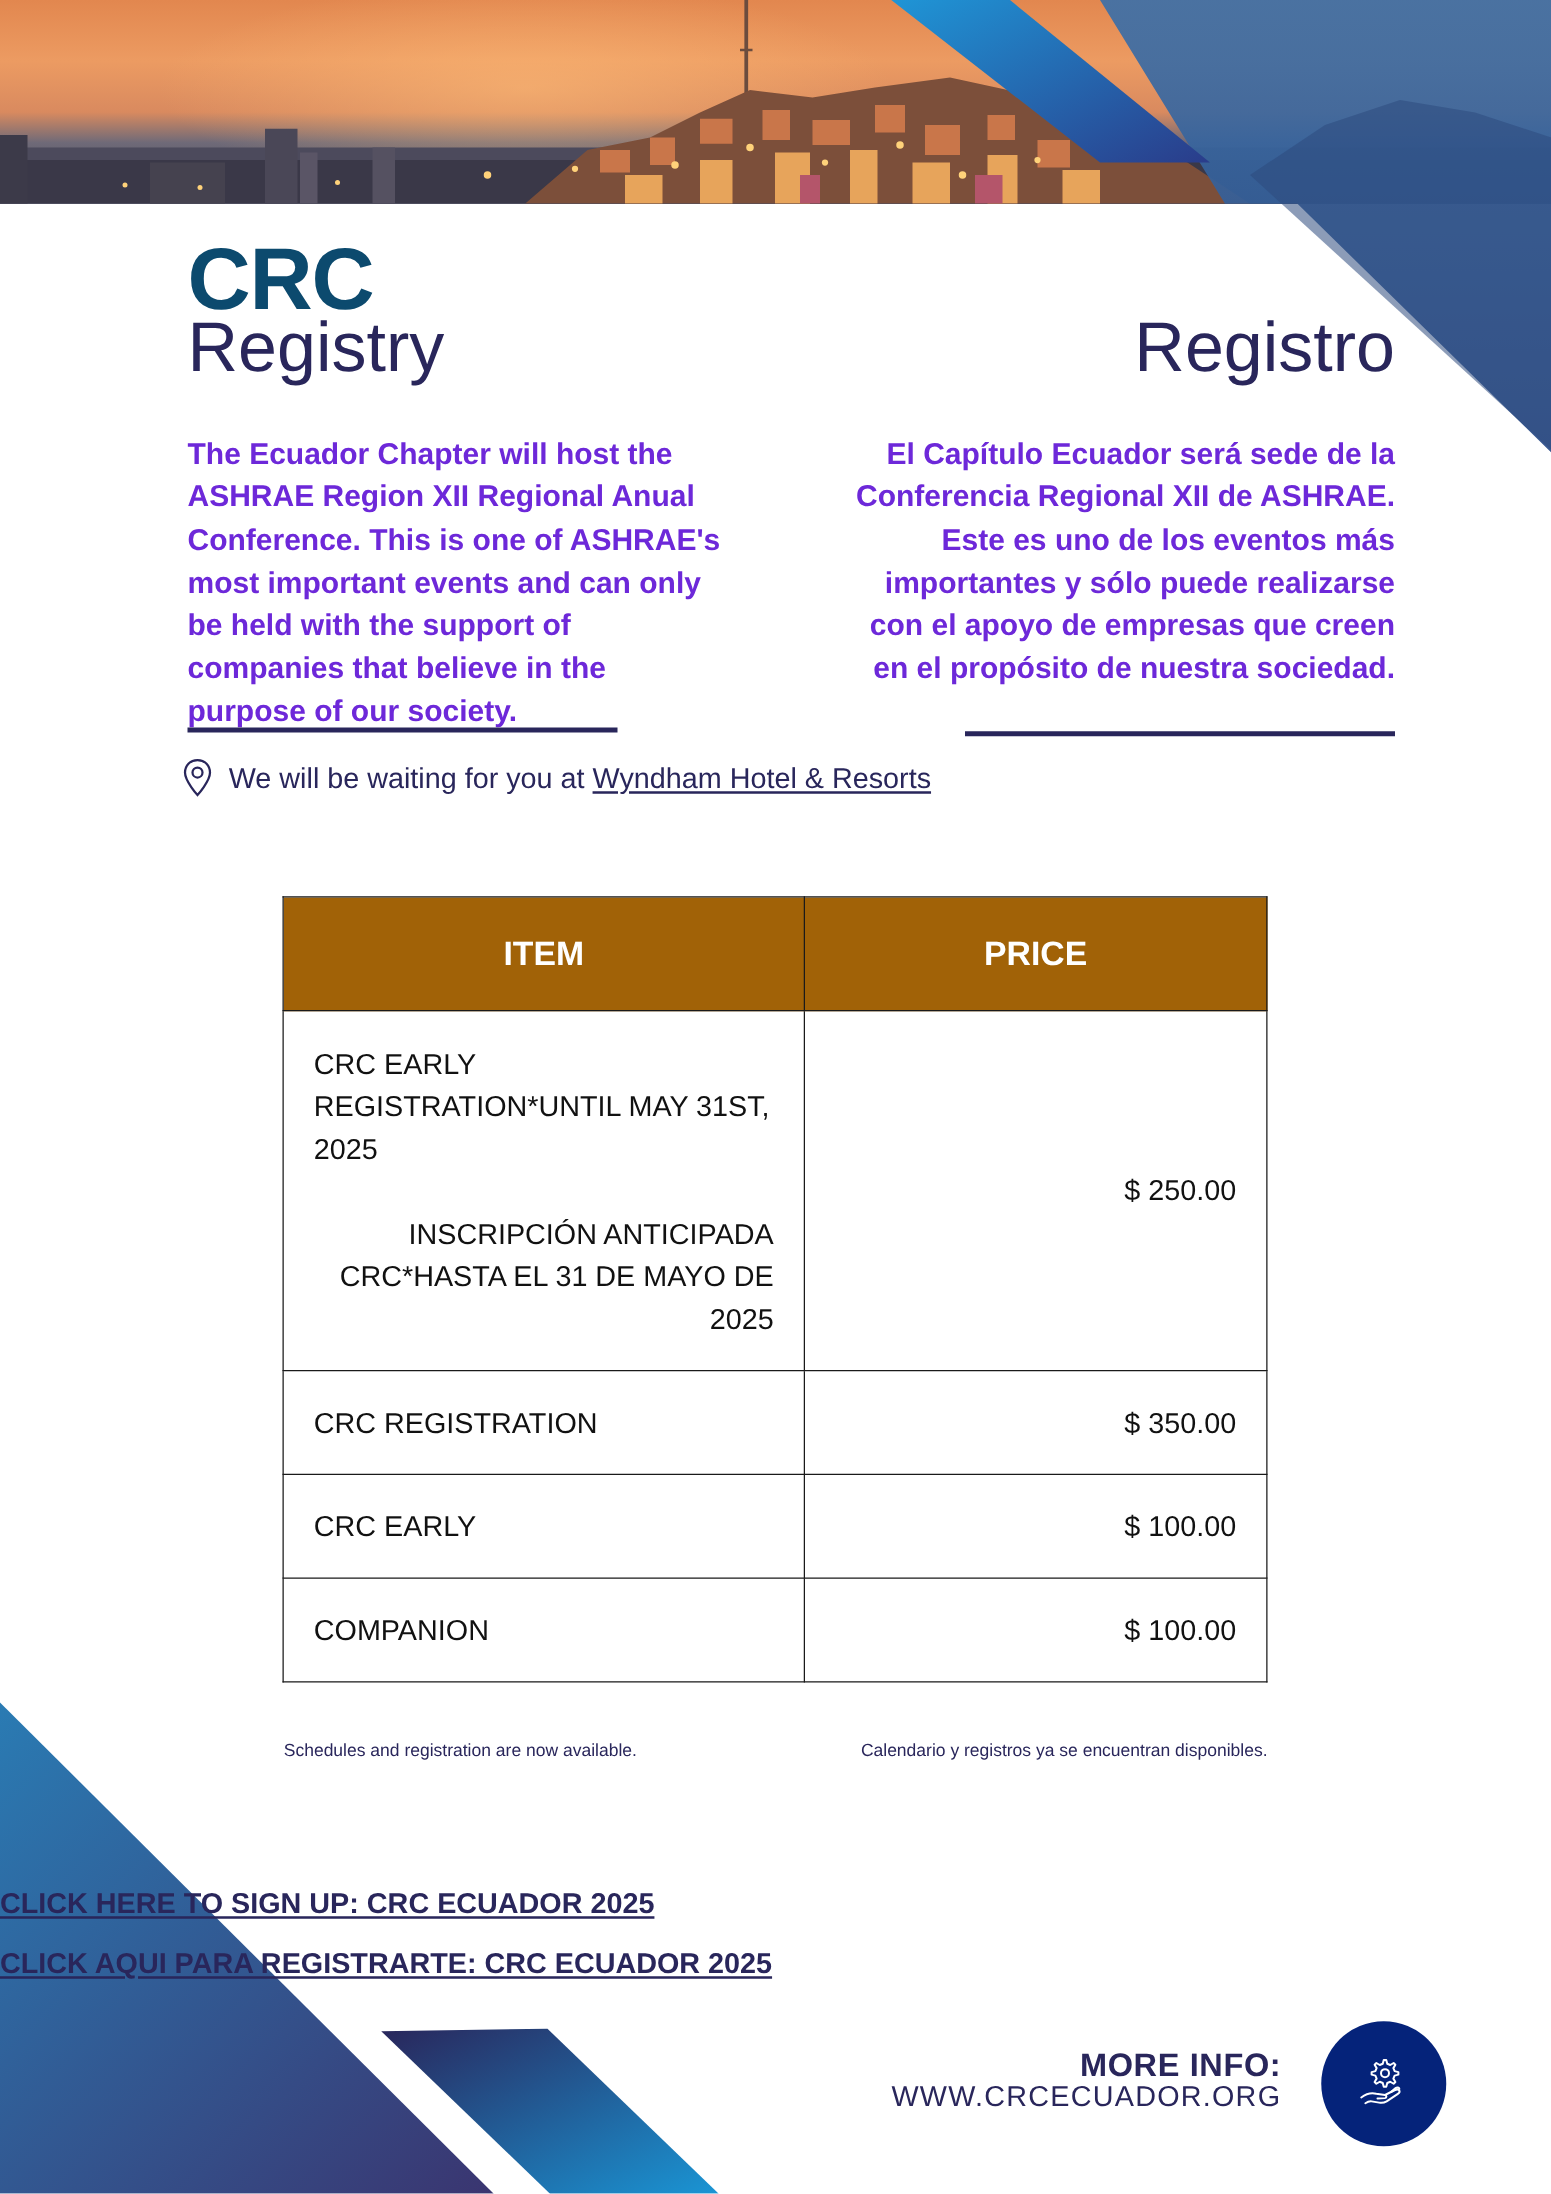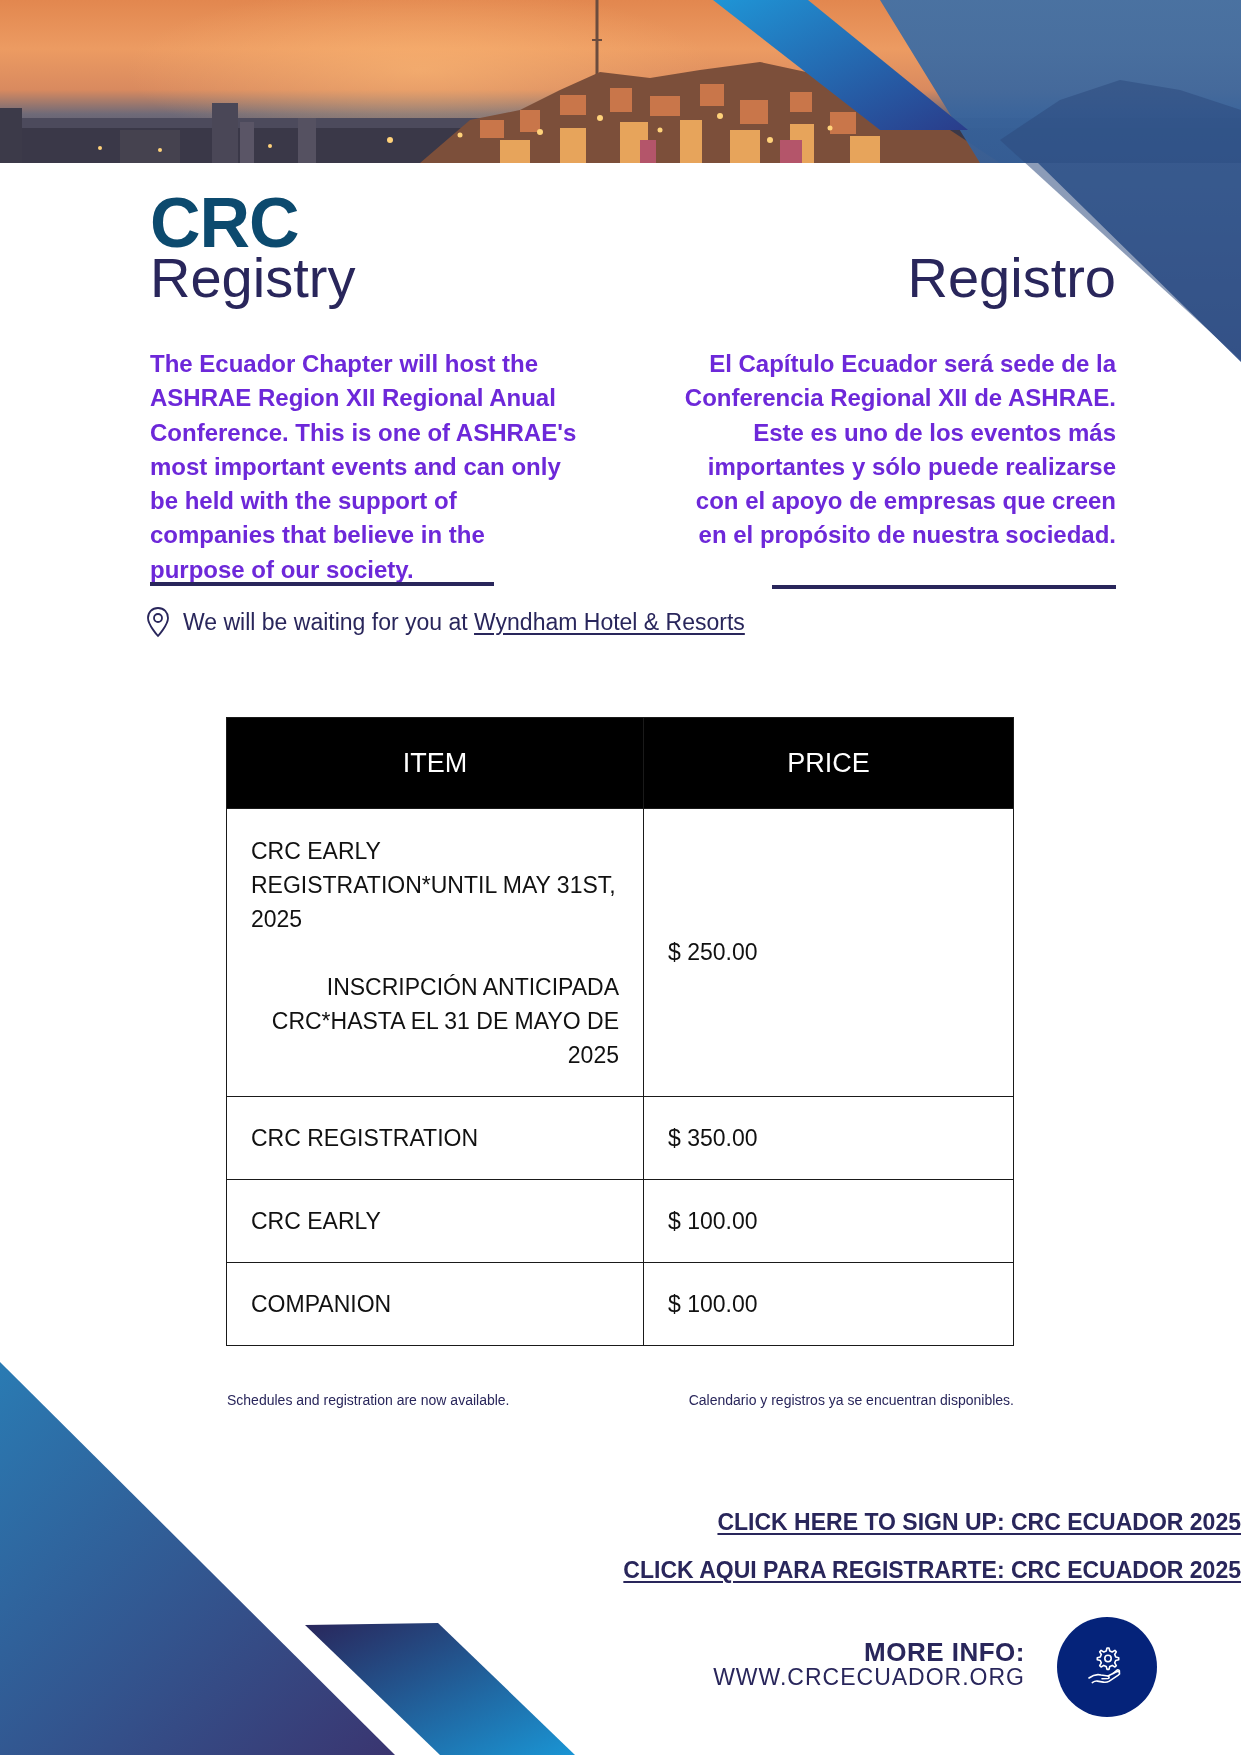--- a/index.html
+++ b/index.html
@@ -52,37 +52,37 @@
   .location .text { font-size: 23px; color: #29265b; }
   .location a { color: #29265b; text-decoration: underline; text-underline-offset: 3px; }
 
   
   .price-table {
     left: 226px; top: 717px; width: 788px;
     border-collapse: collapse; font-size: 23px; color: #111;
   }
   .price-table th, .price-table td { border: 1.5px solid #1a1a1a; }
   .price-table th {
-    background: #000000; color: #ffffff; font-weight: 400; font-size: 27px;
+    background: #a16207; color: #ffffff; font-weight: 700; font-size: 27px;
     height: 88px; text-align: center;
   }
   .price-table td { padding: 0 24px; vertical-align: middle; }
   .col-item { width: 414px; }
-  .price-table td.price { text-align: left; margin-top: 19px; }
+  .price-table td.price { text-align: right; margin-top: 19px; }
   .price-table tr.row-early td { height: 287px; }
   .price-table tr.row-std td { height: 82px; }
   .early-en { text-align: left; line-height: 34px; }
   .early-es { text-align: right; line-height: 34px; margin-top: 34px; }
 
   .avail { font-size: 14px; line-height: 22px; color: #29265b; }
   .avail-en { left: 227px; top: 1389px; width: 340px; }
   .avail-es { right: 227px; top: 1389px; width: 340px; text-align: right; }
 
   .cta {
-    left: 0; width: 1241px; text-align: right; font-size: 23px; font-weight: 700; color: #29265b;
+    left: 0; width: 1241px; text-align: left; font-size: 23px; font-weight: 700; color: #29265b;
   }
   .cta a { color: #29265b; text-decoration: underline; text-underline-offset: 3px; }
   .cta-1 { top: 1509px; }
   .cta-2 { top: 1557px; }
 
   .more-info { right: 216px; top: 1640px; text-align: right; color: #29265b; line-height: 25px; }
   .more-info .label { font-size: 26px; font-weight: 700; letter-spacing: 0.5px; }
   .more-info .url { font-size: 23px; letter-spacing: 1px; }
   .more-info a { color: #29265b; text-decoration: none; }
 

